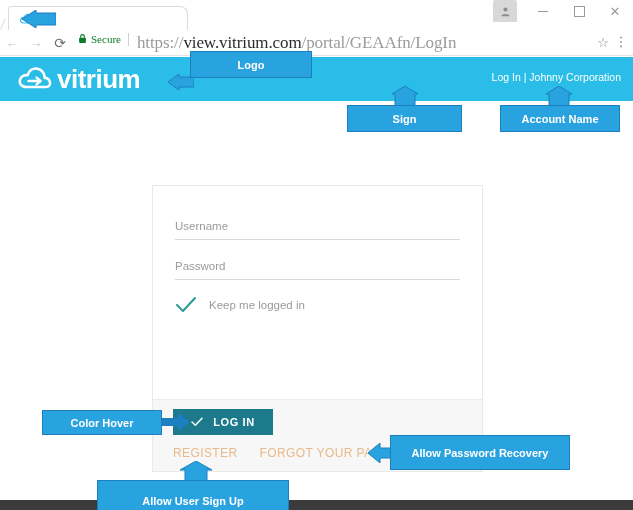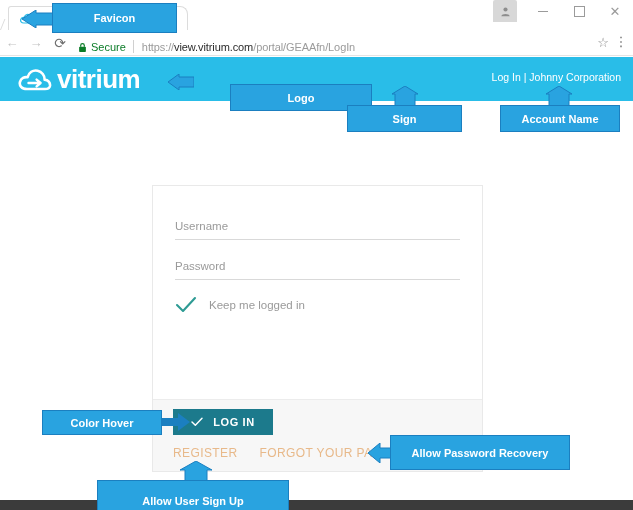--- a/index.html
+++ b/index.html
@@ -108,52 +108,53 @@
     font-size: 13px;
     line-height: 1;
     flex: 0 0 auto;
   }
   .navbtn.reload { color: #6e6e6e; font-size: 14px; }
   .omnibox {
     flex: 1 1 auto;
     height: 20px;
     margin: 0 4px 0 6px;
     display: flex;
-    align-items: flex-end;
+    align-items: flex-start;
     font-size: 11px;
     overflow: hidden;
     white-space: nowrap;
+    font-family: Liberation Serif, serif;
   }
   .lock-icon { margin-right: 4px; display: inline-flex; }
   .secure-label { color: #0b7c28; margin-right: 7px; font-size: 11px; }
   .omni-sep {
     width: 1px; height: 13px;
     background: #d0d0d0;
     margin-right: 8px;
   }
-  .url { color: #9b9b9b; font-size: 11px; letter-spacing: -0.1px; }
+  .url { color: #9b9b9b; font-size: 17px; letter-spacing: -0.1px; }
   .url .host { color: #2b2b2b; }
   .star-icon { color: #8a8a8a; font-size: 13px; width: 20px; text-align: center; }
   .menu-icon {
     color: #6e6e6e; font-size: 13px; width: 16px;
     text-align: center; line-height: 0.8; margin-right: 4px;
   }
 
   
   .site-header {
     position: absolute;
     left: 0; top: 57px;
     width: 633px; height: 44px;
     background: #29bde8;
     display: flex;
     align-items: center;
   }
   .brand {
     display: flex;
-    align-items: flex-end;
+    align-items: center;
     margin-left: 18px;
   }
   .brand-logo { width: 34px; height: 28px; }
   .brand-name {
     color: #ffffff;
     font-size: 26px;
     font-weight: bold;
     letter-spacing: -0.5px;
     margin-left: 5px;
   }
@@ -259,21 +260,21 @@
     display: flex;
     align-items: center;
     justify-content: center;
     text-align: center;
     z-index: 20;
   }
   .arrow { position: absolute; z-index: 19; }
 
   
   #callout-favicon   { left: 52px;  top: 3px;   width: 125px; height: 30px; }
-  #callout-logo      { left: 190px; top: 84px;  width: 142px; height: 27px; margin-left: 40px; }
+  #callout-logo      { left: 190px; top: 51px;  width: 122px; height: 27px; }
   #callout-color     { left: 347px; top: 105px; width: 115px; height: 27px; }
   #callout-account   { left: 500px; top: 105px; width: 120px; height: 27px; }
   #callout-hover     { left: 42px;  top: 410px; width: 120px; height: 25px; }
   #callout-recovery  { left: 390px; top: 435px; width: 180px; height: 35px; }
   #callout-signup    { left: 97px;  top: 480px; width: 192px; height: 42px; }
 
   #arrow-favicon   { left: 22px;  top: 10px;  }
   #arrow-logo      { left: 168px; top: 74px;  }
   #arrow-color     { left: 392px; top: 86px;  }
   #arrow-account   { left: 546px; top: 86px;  }
@@ -420,21 +421,20 @@
       <path d="M28 5 H12 V0 L0 10 L12 20 V15 H28 Z" fill="#29a3e0" stroke="#1b7fc0" stroke-width="1"></path>
     </svg>
   </span>
 
   <span class="arrow" id="arrow-signup">
     <svg width="32" height="24" viewBox="0 0 32 24">
       <path d="M5 24 V9 H0 L16 0 L32 9 H27 V24 Z" fill="#29a3e0" stroke="#1b7fc0" stroke-width="1"></path>
     </svg>
   </span>
 
-  <div class="callout" id="callout-favicon">Favicon</div>
   <div class="callout" id="callout-logo">Logo</div>
   <div class="callout" id="callout-color">Sign</div>
   <div class="callout" id="callout-account">Account Name</div>
   <div class="callout" id="callout-hover">Color Hover</div>
   <div class="callout" id="callout-recovery">Allow Password Recovery</div>
   <div class="callout" id="callout-signup">Allow User Sign Up</div>
 
 </div>
 
 </body></html>

